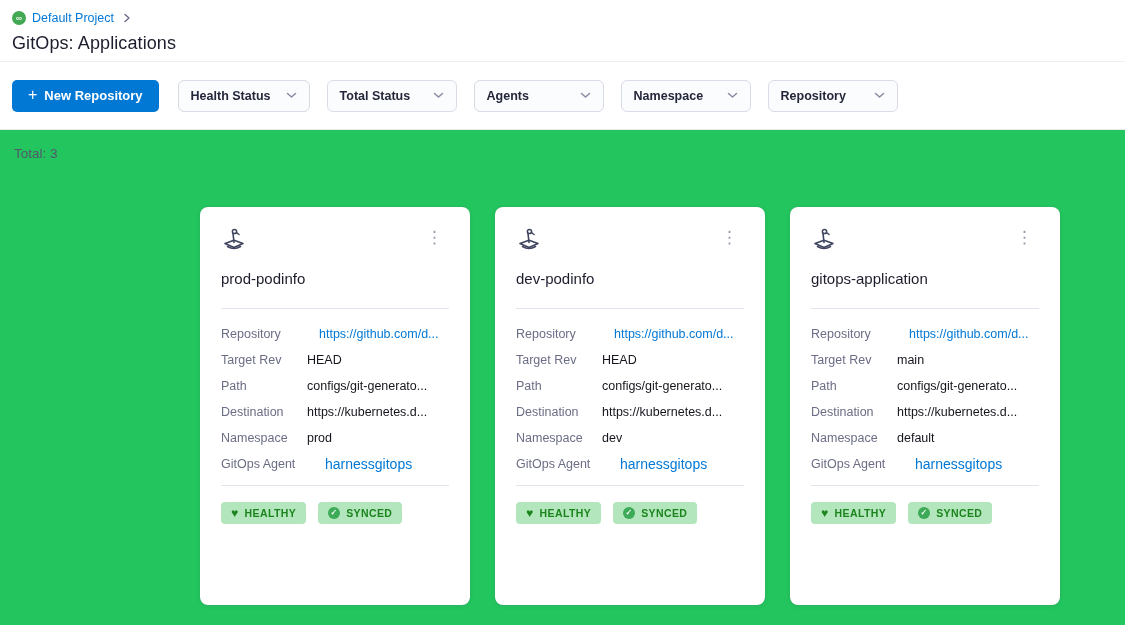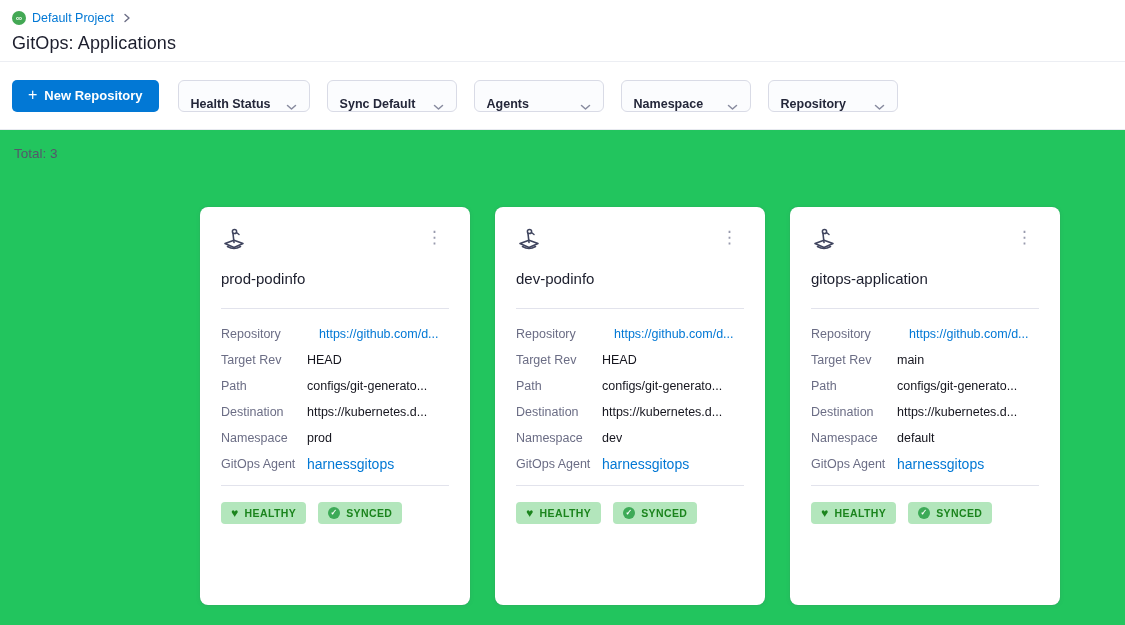--- a/index.html
+++ b/index.html
@@ -29,21 +29,21 @@
   .toolbar { background:#fff; height:68px; display:flex; align-items:center; padding:0 12px; border-bottom:1px solid #e8eaf0; flex-shrink:0; }
   .btn-primary {
     height:32px; padding:0 16px; background:#0278d5; border:none; border-radius:5px;
     color:#fff; font-size:13px; font-weight:700; font-family:inherit;
     display:inline-flex; align-items:center; gap:7px; cursor:pointer; margin-right:19px;
   }
   .plus-glyph { font-size:16px; font-weight:400; line-height:1; position:relative; top:-1px; }
   .filters { display:flex; gap:17px; }
   .dropdown {
     height:32px; width:132px; background:#fbfcfe; border:1px solid #d9dbe6; border-radius:6px;
-    display:inline-flex; align-items:flex-end; justify-content:space-between; padding:0 12px;
+    display:inline-flex; align-items:center; justify-content:space-between; padding:0 12px;
     font-size:12.5px; font-weight:600; color:#24273a; cursor:pointer;
   }
   .dropdown:nth-child(n+2) { width:130px; }
   .chev-down { display:inline-flex; }
 
   
   .content { flex:1; background:#22c55e; padding-top:16px; }
   .total-label { margin-left:14px; font-size:13.5px; color:#55566b; height:18px; }
   .cards-row { display:flex; gap:25px; margin:43px 0 0 200px; }
 
@@ -56,21 +56,21 @@
   .card-top { display:flex; align-items:flex-start; justify-content:space-between; height:30px; }
   .app-icon { width:26px; height:26px; display:inline-flex; }
   .kebab { color:#989aad; font-size:17px; line-height:1; padding:2px 6px; cursor:pointer; user-select:none; letter-spacing:0; }
   .card-title { margin-top:13px; font-size:15px; font-weight:500; color:#1c1e2d; }
   .card-divider { border:none; border-top:1px solid #e2e3ec; margin-top:21px; }
   .field-rows { margin-top:12px; }
   .field-row { display:flex; align-items:center; height:26px; font-size:12.5px; }
   .field-label { width:86px; flex-shrink:0; color:#6b6d85; font-weight:400; }
   .field-value { color:#15151e; font-weight:500; white-space:nowrap; overflow:hidden; }
   .field-value.link { color:#0278d5; cursor:pointer;padding-left:12px; }
-  .field-value.agent-link { color:#0278d5; font-size:14px; cursor:pointer; }
+  .field-value.agent-link { color:#0278d5; font-size:14px; cursor:pointer;margin-left:18px; }
   .card-divider.lower { margin-top:8px; }
   .badges { display:flex; gap:12px; margin-top:16px; }
   .badge {
     height:22px; display:inline-flex; align-items:center; gap:6px; padding:0 10px;
     background:#b3e6bc; border-radius:4px;
     color:#1b841d; font-size:10.5px; font-weight:700; letter-spacing:.4px;
   }
   .heart-glyph { color:#1b841d; font-size:12px; line-height:1; }
   .check-circle {
     width:12px; height:12px; border-radius:50%; background:#3daa57;
@@ -116,21 +116,21 @@
     <div class="filters">
       <div class="dropdown">
         <span>Health Status</span>
         <span class="chev-down">
             <svg width="11" height="7" viewBox="0 0 11 7">
               <polyline points="1.5,1.5 5.5,5 9.5,1.5" fill="none" stroke="#888b9f" stroke-width="1.5" stroke-linecap="round" stroke-linejoin="round"></polyline>
             </svg>
           </span>
       </div>
       <div class="dropdown">
-        <span>Sync Default</span>
+        <span>Total Status</span>
         <span class="chev-down">
             <svg width="11" height="7" viewBox="0 0 11 7">
               <polyline points="1.5,1.5 5.5,5 9.5,1.5" fill="none" stroke="#888b9f" stroke-width="1.5" stroke-linecap="round" stroke-linejoin="round"></polyline>
             </svg>
           </span>
       </div>
       <div class="dropdown">
         <span>Agents</span>
         <span class="chev-down">
             <svg width="11" height="7" viewBox="0 0 11 7">

